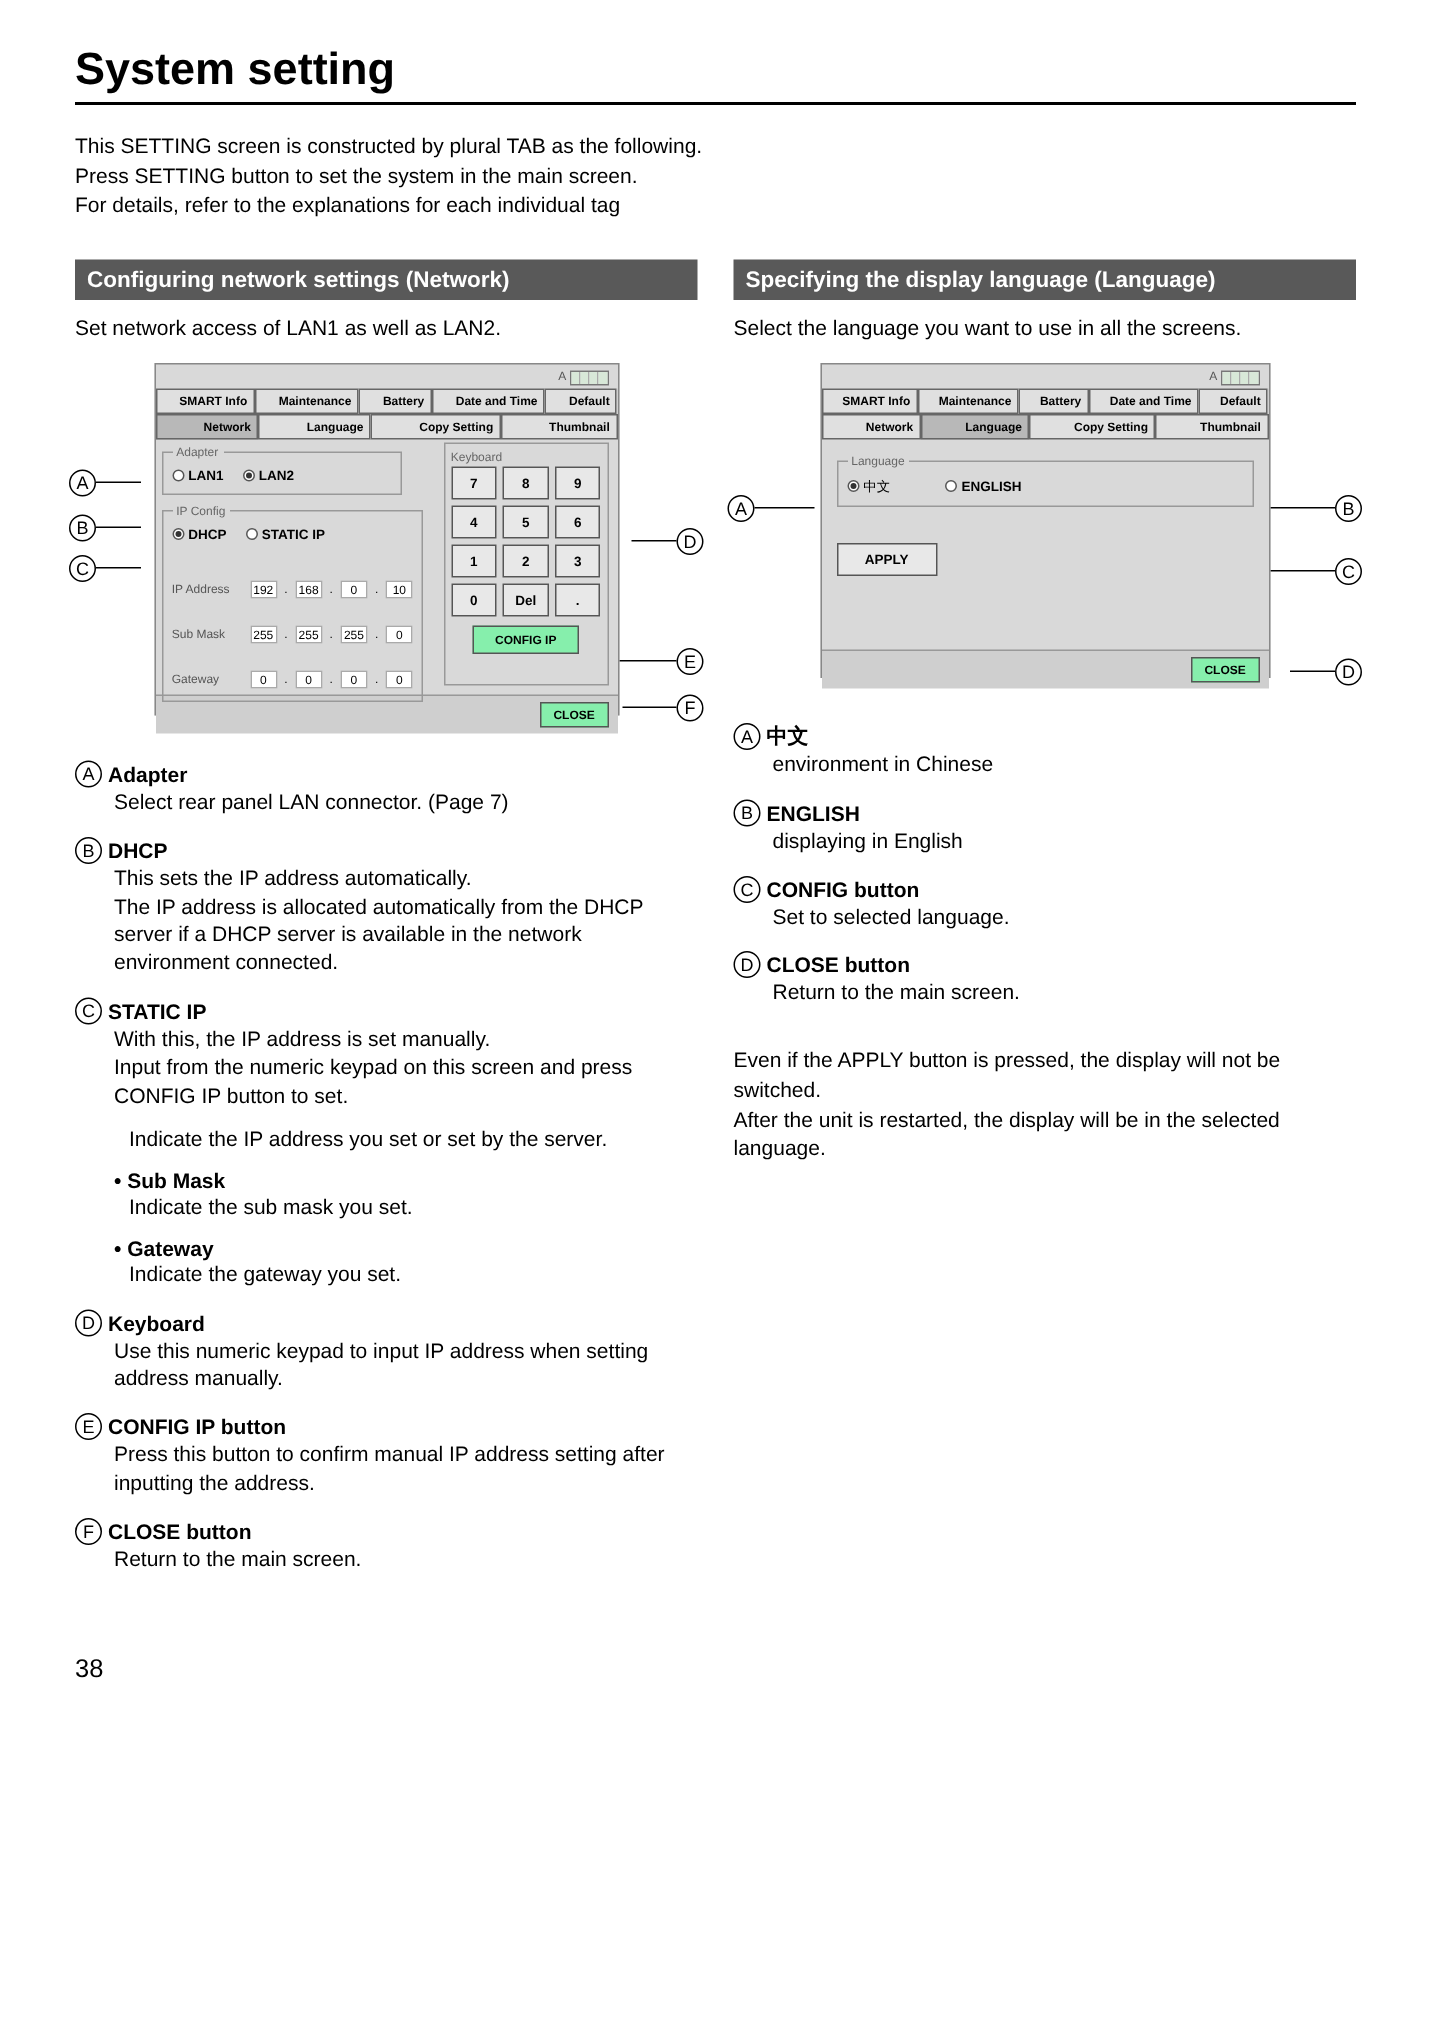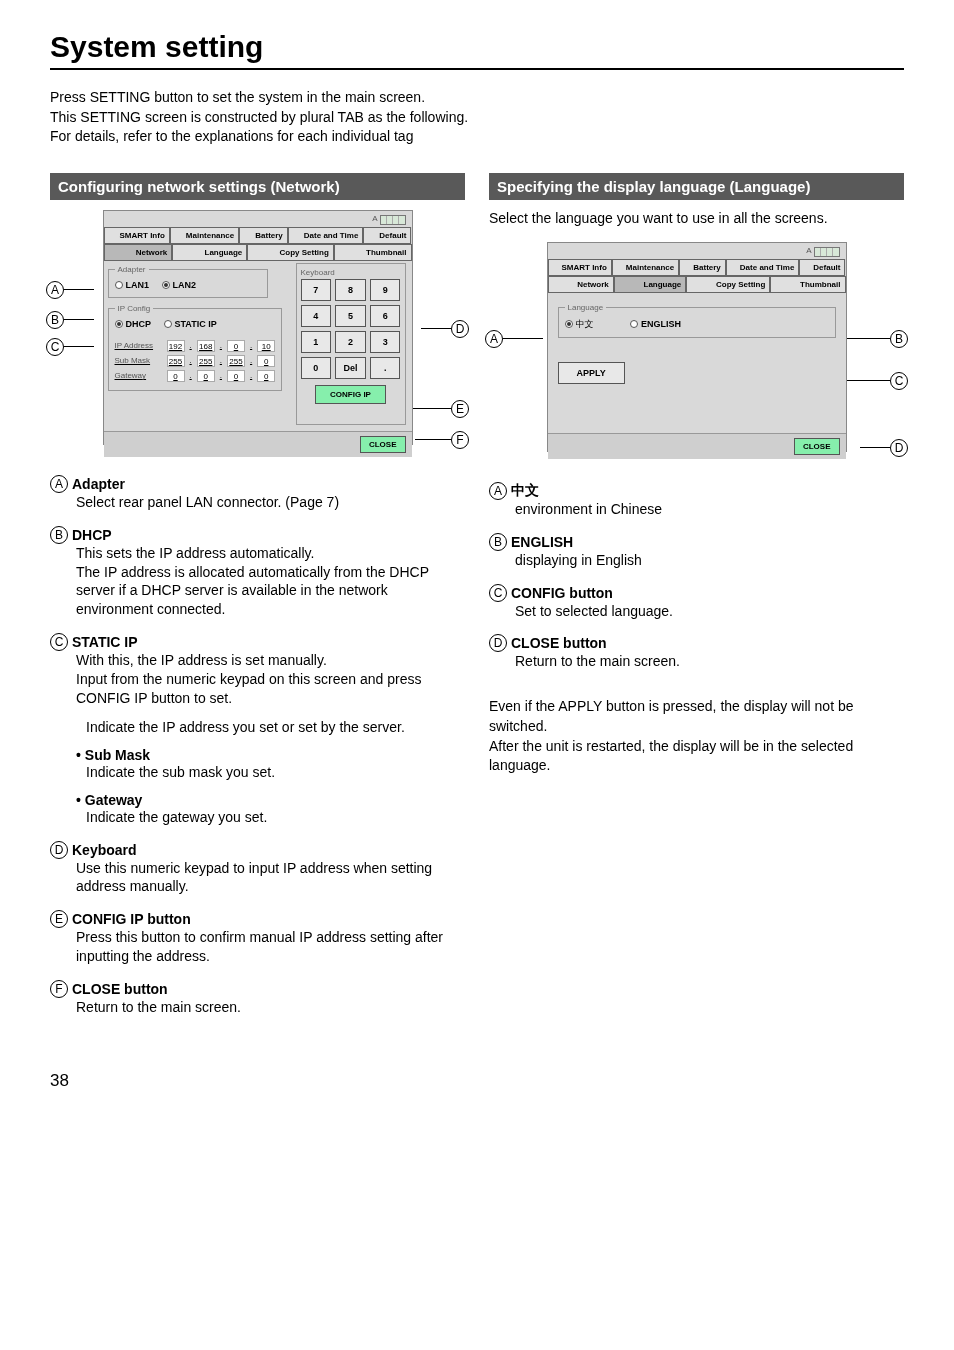--- a/index.html
+++ b/index.html
@@ -87,21 +87,21 @@
   .radio.sel .dot::after { content:""; display:block; width:4px; height:4px; background:#333; border-radius:50%; margin:1px; }
   .btn {
     display: inline-block;
     background: #86efac;
     border: 1px solid #555;
     padding: 3px 8px;
     font-size: 8px;
     font-weight: bold;
     text-align: center;
   }
-  .ipline { display: flex; align-items: center; gap: 4px; font-size: 8px; margin-top: 3px; text-decoration: underline; }
+  .ipline { display: flex; align-items: center; gap: 4px; font-size: 8px; margin-top: 18px; }
   .ipline .lbl { width: 48px; color: #555; }
   .oct { width: 18px; height: 12px; background: #fff; border: 1px solid #aaa; text-align: center; line-height: 12px; font-size: 8px; }
   .dot-s { padding: 0 1px; }
 
   
   .keypad {
     position: absolute;
     right: 6px; top: 30px;
     width: 110px;
     border: 1px solid #999;
@@ -142,29 +142,30 @@
   .shot-lang .body { padding: 10px; min-height: 140px;}
   .apply-btn { display:inline-block; background:#e8e8e8; border:1px solid #555; padding:5px 18px; font-weight:bold; font-size:9px; margin-top:18px;}
 
 </style>
 </head>
 <body>
 
 <h1 class="page-title">System setting</h1>
 
 <div class="intro">
+  <p>This SETTING screen is constructed by plural TAB as the following.</p>
   <p>Press SETTING button to set the system in the main screen.</p>
-  <p>This SETTING screen is constructed by plural TAB as the following.</p>
   <p>For details, refer to the explanations for each individual tag</p>
 </div>
 
 <div class="columns">
 
   <div class="col">
     <div class="section-head">Configuring network settings (Network)</div>
+    <p class="lead">Set network access of LAN1 as well as LAN2.</p>
 
     <div class="shot-wrap">
 
       <div class="co left" style="left:-4px; top:71px;">
           <span class="cl">A</span>
           <span class="line" style="width:30px;"></span>
         </div>
       <div class="co left" style="left:-4px; top:101px;">
           <span class="cl">B</span>
           <span class="line" style="width:30px;"></span>

